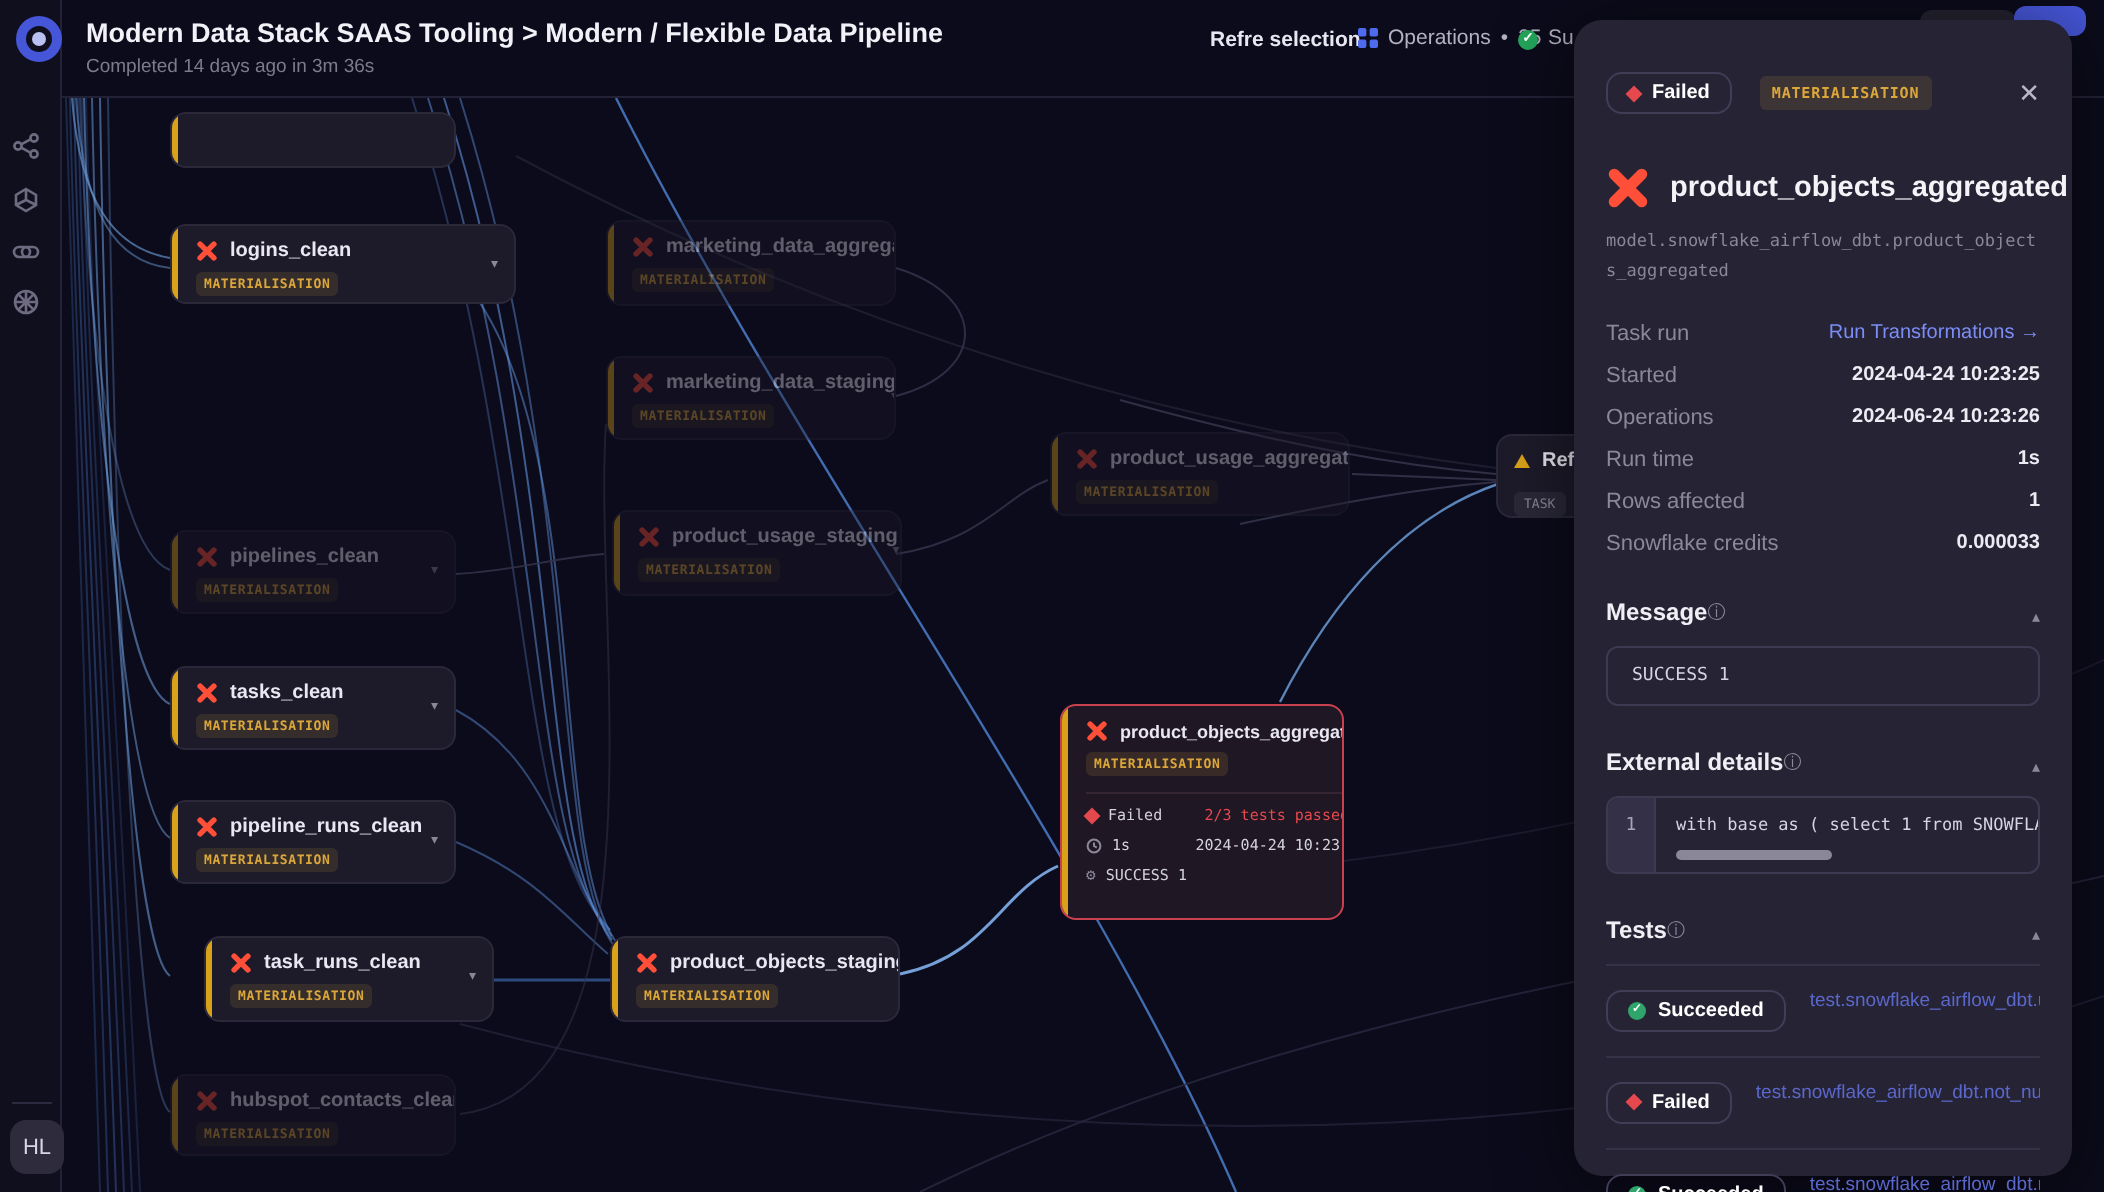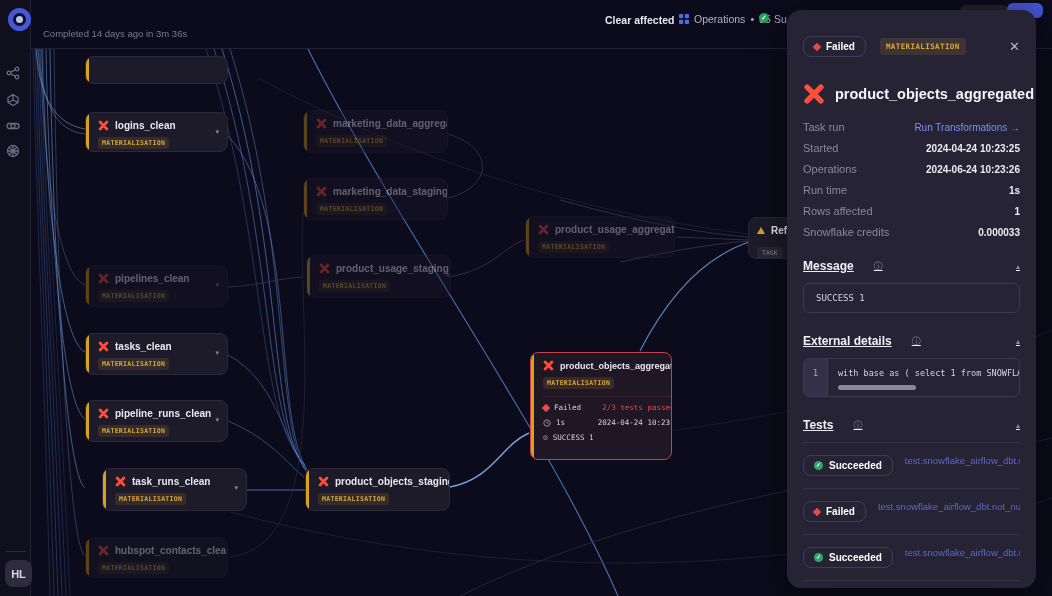--- a/index.html
+++ b/index.html
@@ -10,34 +10,34 @@
   
   #sidebar { position:absolute; left:0; top:0; width:31px; height:596px;
     background:#100f1e; border-right:1px solid #232136; z-index:20; }
   .logo { position:absolute; left:8px; top:8px; width:23px; height:23px; border-radius:50%;
     border:5px solid #4656d8; }
   .logo::after { content:""; position:absolute; left:3px; top:3px; width:7px; height:7px;
     border-radius:50%; background:#b9c1f2; }
   .nav-ic { position:absolute; left:6px; width:14px; height:14px; color:#6e6b80; }
   .nav-ic svg { width:14px; height:14px; display:block; }
   #avatar { position:absolute; left:5px; top:560px; width:27px; height:27px; border-radius:8px;
-    background:#2e2b3d; color:#d8d5e4; font-size:11px; font-weight:bold;
+    background:#2e2b3d; color:#d8d5e4; font-size:11px; font-weight:normal;
     display:flex; align-items:center; justify-content:center; }
   .side-div { position:absolute; left:6px; top:551px; width:20px; height:1px; background:#2c2a3e; }
 
   
   #header { position:absolute; left:31px; top:0; width:1021px; height:49px;
     border-bottom:1px solid #232136; z-index:5; }
   .h-title { position:absolute; left:12px; top:9px; font-size:13.5px; font-weight:bold; color:#f2f1f7; }
   .h-sub { position:absolute; left:12px; top:28px; font-size:9.5px; color:#7d7a8c; }
   .clear-sel { position:absolute; left:574px; top:14px; font-size:10.5px; font-weight:bold; color:#e8e6f0; cursor:pointer; }
   .ops-group { position:absolute; left:648px; top:13px; display:flex; align-items:center; gap:5px;
     font-size:10.5px; color:#b3b0c2; }
   .grid-ic svg { width:10px; height:10px; display:block; }
-  .succ-group { position:absolute; left:728px; top:13px; display:flex; align-items:flex-start; gap:5px;
+  .succ-group { position:absolute; left:728px; top:13px; display:flex; align-items:flex-end; gap:5px;
     font-size:10.5px; color:#b3b0c2; }
   .gcheck { width:10px; height:10px; border-radius:50%; background:#23a55a; color:#fff;
     font-size:7px; line-height:10px; text-align:center; font-weight:bold; }
   .tb-btn { position:absolute; border-radius:6px; z-index:6; }
   .tb-sec { left:960px; top:5px; width:48px; height:20px; background:#24222f; }
   .tb-pri { left:1007px; top:3px; width:36px; height:15px; background:#4656d8; }
 
   
   #edges { position:absolute; left:0; top:0; z-index:1; }
   .node { position:absolute; display:flex; background:#1d1b2a; border:1px solid #2a2839;
@@ -83,21 +83,21 @@
   .p-close { margin-left:auto; color:#b9b6c7; font-size:13px; cursor:pointer; }
   .p-title-row { display:flex; align-items:center; gap:10px; margin-top:26px; }
   .p-title { font-size:14.5px; font-weight:bold; color:#f4f3f8; }
   .p-path { margin-top:9px; font-family:"DejaVu Sans Mono", monospace; font-size:8.5px;
     color:#8a8798; line-height:1.8; word-break:break-all; }
   .fields { margin-top:16px; }
   .frow { display:flex; align-items:center; margin-bottom:9px; }
   .flabel { font-size:11px; color:#8b8899; }
   .fval { margin-left:auto; font-size:10px; font-weight:bold; color:#eceaf2; }
   .flink { margin-left:auto; font-size:10px; color:#7c8df6; cursor:pointer; }
-  .sec-head { display:flex; align-items:center; gap:20px; margin-top:21px;text-decoration:underline; }
+  .sec-head { display:flex; align-items:flex-end; gap:0; margin-top:21px; }
   .sec-title { font-size:12px; font-weight:bold; color:#f0eff5; }
   .info-ic { color:#8b8899; font-size:9px; }
   .collapse { margin-left:auto; color:#8b8899; font-size:8px; cursor:pointer; }
   .msg-box { margin-top:10px; border:1px solid #3c3951; border-radius:6px; padding:9px 12px;
     font-family:"DejaVu Sans Mono", monospace; font-size:9px; color:#d6d3e2; }
   .code-box { margin-top:10px; border:1px solid #3c3951; border-radius:6px; display:flex; overflow:hidden; }
   .gutter { width:24px; background:#343047; border-right:1px solid #3c3951; color:#a7a4b8;
     font-family:"DejaVu Sans Mono", monospace; font-size:9px; text-align:center; padding-top:9px; }
   .code-area { flex:1; padding:9px 10px 6px 10px; overflow:hidden; }
   .code-line { font-family:"DejaVu Sans Mono", monospace; font-size:8.5px; color:#d6d3e2; white-space:nowrap; }
@@ -186,22 +186,23 @@
     <svg viewBox="0 0 14 14" stroke="currentColor" fill="none" stroke-width="1.3">
       <circle cx="7" cy="7" r="5.5"></circle>
         <path d="M7 1.5 L7 12.5 M1.5 7 L12.5 7 M3.2 3.2 L10.8 10.8 M10.8 3.2 L3.2 10.8"></path>
       </svg>
     </span>
   <div class="side-div"></div>
   <div id="avatar">HL</div>
 </div>
 
 <div id="header">
+  <div class="h-title">Modern Data Stack SAAS Tooling &gt; Modern / Flexible Data Pipeline</div>
   <div class="h-sub">Completed 14 days ago in 3m 36s</div>
-  <div class="clear-sel">Clear affected</div>
+  <div class="clear-sel">Refre selection</div>
   <div class="ops-group">
     <span class="grid-ic">
       <svg viewBox="0 0 10 10" fill="#4f6bed">
           <rect x="0" y="0" width="4.2" height="4.2" rx="1"></rect>
           <rect x="5.8" y="0" width="4.2" height="4.2" rx="1"></rect>
           <rect x="0" y="5.8" width="4.2" height="4.2" rx="1"></rect>
           <rect x="5.8" y="5.8" width="4.2" height="4.2" rx="1"></rect>
         </svg>
       </span>
     <span>Operations</span>
@@ -214,21 +215,21 @@
   </div>
 </div>
 <div class="tb-btn tb-sec"></div>
 <div class="tb-btn tb-pri"></div>
 
 <div class="node" style="left:85px;top:56px;width:143px;height:28px">
   <span class="accent"></span>
     <div class="nbody"></div>
 </div>
 
-<div class="node" style="left:85px;top:112px;width:143px;height:40px">
+<div class="node" style="left:85px;top:112px;width:173px;height:40px">
   <span class="accent"></span>
   <div class="nbody">
     <div class="nrow">
         <span class="dbt">
           <svg viewBox="0 0 16 16">
             <path d="M3 3 L13 13 M13 3 L3 13" stroke="#ff4f38" stroke-width="4" stroke-linecap="round"></path>
           </svg>
         </span>
       <span class="ntitle">logins_clean</span>
       </div>
@@ -455,20 +456,21 @@
   </div>
 
   <div class="p-title-row">
     <span class="dbt-lg">
         <svg viewBox="0 0 16 16">
           <path d="M3 3 L13 13 M13 3 L3 13" stroke="#ff4f38" stroke-width="4" stroke-linecap="round"></path>
         </svg>
       </span>
     <span class="p-title">product_objects_aggregated</span>
   </div>
+  <div class="p-path mono">model.snowflake_airflow_dbt.product_objects_aggregated</div>
 
   <div class="fields">
     <div class="frow">
       <span class="flabel">Task run</span>
       <span class="flink">Run Transformations →</span>
       </div>
     <div class="frow">
       <span class="flabel">Started</span>
       <span class="fval">2024-04-24 10:23:25</span>
       </div>

